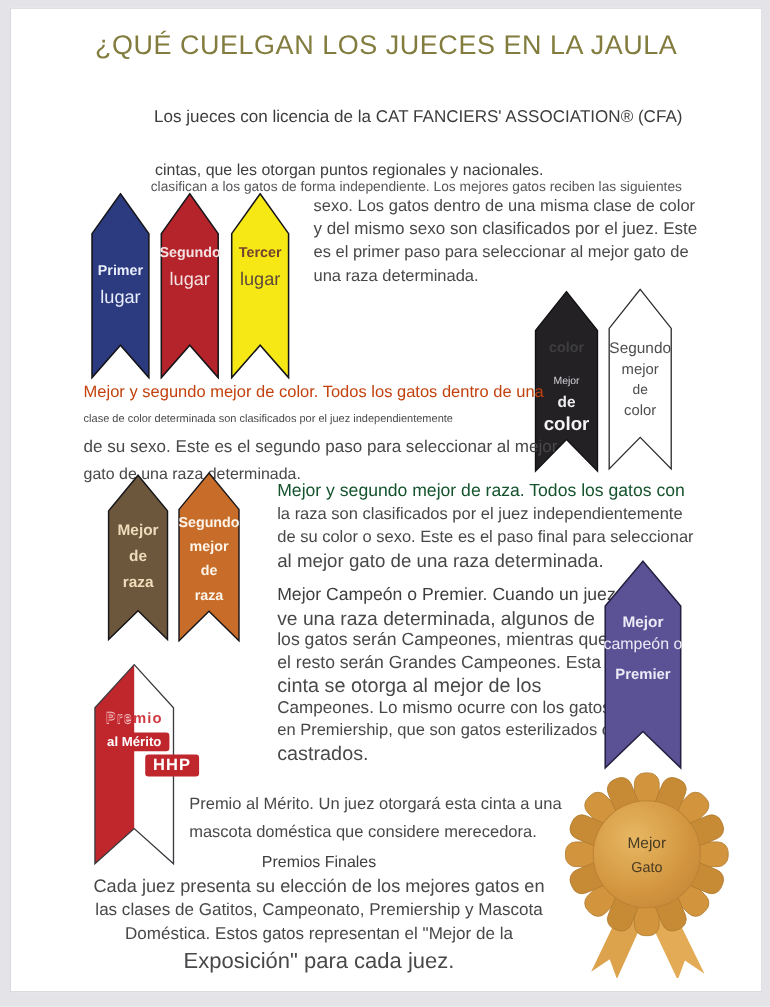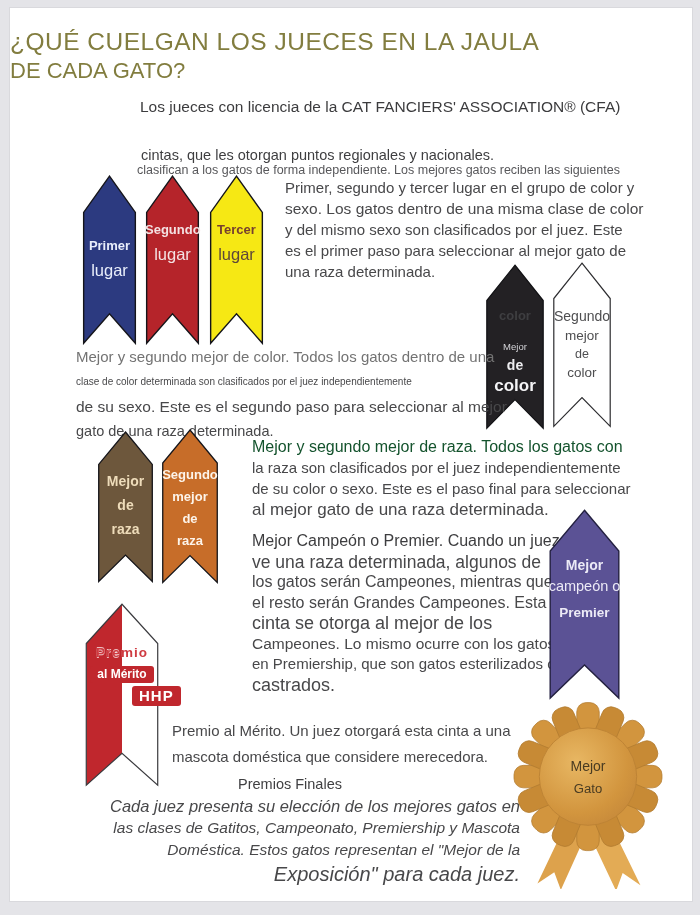--- a/index.html
+++ b/index.html
@@ -1,20 +1,20 @@
 <!DOCTYPE html>
 <html><head>
 <meta charset="utf-8">
 <style>
   html,body{margin:0;padding:0;}
   body{font-family:"Liberation Sans",sans-serif;background:#dfdfe3;}
   .stage{position:relative;width:700px;height:915px;background:#e4e4e8;overflow:hidden;}
   .card{position:absolute;left:9px;top:7px;width:684px;height:895px;background:#ffffff;border:1px solid #d9d9dd;box-sizing:border-box;}
   .abs{position:absolute;}
-  .title{left:10px;right:8px;text-align:left;color:#827d3f;}
+  .title{left:10px;right:8px;text-align:center;color:#827d3f;}
   .title1{top:28px;font-size:24.5px;letter-spacing:.5px;}
   .title2{top:58px;font-size:22px;}
   .intro1{left:140px;top:98px;font-size:15.5px;color:#3c3c3e;}
   .intro2{left:137px;top:127px;font-size:12.5px;color:#57575a;margin-top:36px;}
   .intro3{left:141px;top:147px;font-size:14.5px;color:#3e3e40;}
 
   .ribbon{position:absolute;}
   .ribbon svg{position:absolute;left:0;top:0;width:100%;height:100%;}
   .rtext{position:absolute;left:0;right:0;text-align:center;}
   .rtext div{white-space:nowrap;}
@@ -57,21 +57,21 @@
   .rib-merit .m2{font-size:12px;font-weight:bold;}
   .rib-merit .m3{font-size:15px;font-weight:bold;letter-spacing:1px;margin-left:48px;}
 
   .para{position:absolute;color:#48484a;}
   .para .line{white-space:nowrap;}
   .para-place{left:285px;top:177px;}
   .para-place .line{font-size:15px;line-height:21px;}
   .para-place .line:nth-child(2){font-size:15.5px;}
   .para-color{left:76px;top:344px;}
   .para-color .line{line-height:25px;}
-  .para-color .line:nth-child(1){font-size:15px;color:#737373;}
+  .para-color .line:nth-child(1){font-size:15px;color:#c2410c;}
   .para-color .line:nth-child(2){font-size:10px;}
   .para-color .line:nth-child(3){font-size:15.5px;}
   .para-color .line:nth-child(4){font-size:14.5px;}
   .para-breed{left:252px;top:436px;}
   .para-breed .line{line-height:21px;}
   .para-breed .line:nth-child(1){font-size:16px;color:#14532d;}
   .para-breed .line:nth-child(2){font-size:15px;}
   .para-breed .line:nth-child(3){font-size:15px;}
   .para-breed .line:nth-child(4){font-size:17px;}
   .para-champion{left:252px;top:531px;}
@@ -80,37 +80,36 @@
   .para-champion .line:nth-child(2){font-size:17.5px;}
   .para-champion .line:nth-child(3){font-size:16px;}
   .para-champion .line:nth-child(4){font-size:16px;}
   .para-champion .line:nth-child(5){font-size:18px;}
   .para-champion .line:nth-child(6){font-size:15.5px;}
   .para-champion .line:nth-child(7){font-size:15px;}
   .para-champion .line:nth-child(8){font-size:18px;}
   .para-merit{left:172px;top:706px;margin-top:12px;}
   .para-merit .line{font-size:15px;line-height:26px;}
   .finals-heading{left:60px;top:776px;width:460px;text-align:center;font-size:14.5px;color:#3f3f41;}
-  .para-finals{left:60px;top:795px;width:460px;text-align:right;font-style:italic;}
+  .para-finals{left:60px;top:795px;width:460px;text-align:center;}
   .para-finals .line{line-height:22px;}
   .para-finals .line:nth-child(1){font-size:16.5px;}
   .para-finals .line:nth-child(2){font-size:15.5px;}
   .para-finals .line:nth-child(3){font-size:15.5px;}
   .para-finals .line:nth-child(4){font-size:20px;line-height:27px;}
   .rosette{position:absolute;left:513px;top:697px;width:150px;height:192px;}
   .rosette svg{width:100%;height:100%;}
 </style>
 </head>
 <body>
 
 <div class="stage">
   <div class="card"></div>
 
   <div class="abs title title1">¿QUÉ CUELGAN LOS JUECES EN LA JAULA</div>
-  <div class="abs title title2">DE CADA GATO?</div>
 
   <div class="abs intro1">Los jueces con licencia de la CAT FANCIERS' ASSOCIATION® (CFA)</div>
   <div class="abs intro2">clasifican a los gatos de forma independiente. Los mejores gatos reciben las siguientes</div>
   <div class="abs intro3">cintas, que les otorgan puntos regionales y nacionales.</div>
 
   <div class="ribbon rib-first" style="left:82px;top:175px;width:55px;height:170px;">
     <svg viewBox="0 0 100 300" preserveAspectRatio="none">
       <polygon points="50,2 97,66 97,297 50,245 3,297 3,66" stroke="#15151a" stroke-width="1.4" vector-effect="non-scaling-stroke" fill="#2c3a80"></polygon>
     </svg>
     <div class="rtext">
@@ -131,21 +130,20 @@
     <svg viewBox="0 0 100 300" preserveAspectRatio="none">
       <polygon points="50,2 97,66 97,297 50,245 3,297 3,66" stroke="#15151a" stroke-width="1.4" vector-effect="non-scaling-stroke" fill="#f6e814"></polygon>
     </svg>
     <div class="rtext">
       <div class="rl1">Tercer</div>
       <div class="rl2">lugar</div>
     </div>
   </div>
 
   <div class="para para-place">
-      <div class="line">Primer, segundo y tercer lugar en el grupo de color y</div>
       <div class="line">sexo. Los gatos dentro de una misma clase de color</div>
       <div class="line">y del mismo sexo son clasificados por el juez. Este</div>
       <div class="line">es el primer paso para seleccionar al mejor gato de</div>
       <div class="line">una raza determinada.</div>
     </div>
 
   <div class="ribbon rib-bcolor" style="left:485px;top:264px;width:60px;height:166px;">
     <svg viewBox="0 0 100 300" preserveAspectRatio="none">
       <polygon points="50,2 97,66 97,297 50,245 3,297 3,66" stroke="#111114" stroke-width="1.2" vector-effect="non-scaling-stroke" fill="#232124"></polygon>
     </svg>

